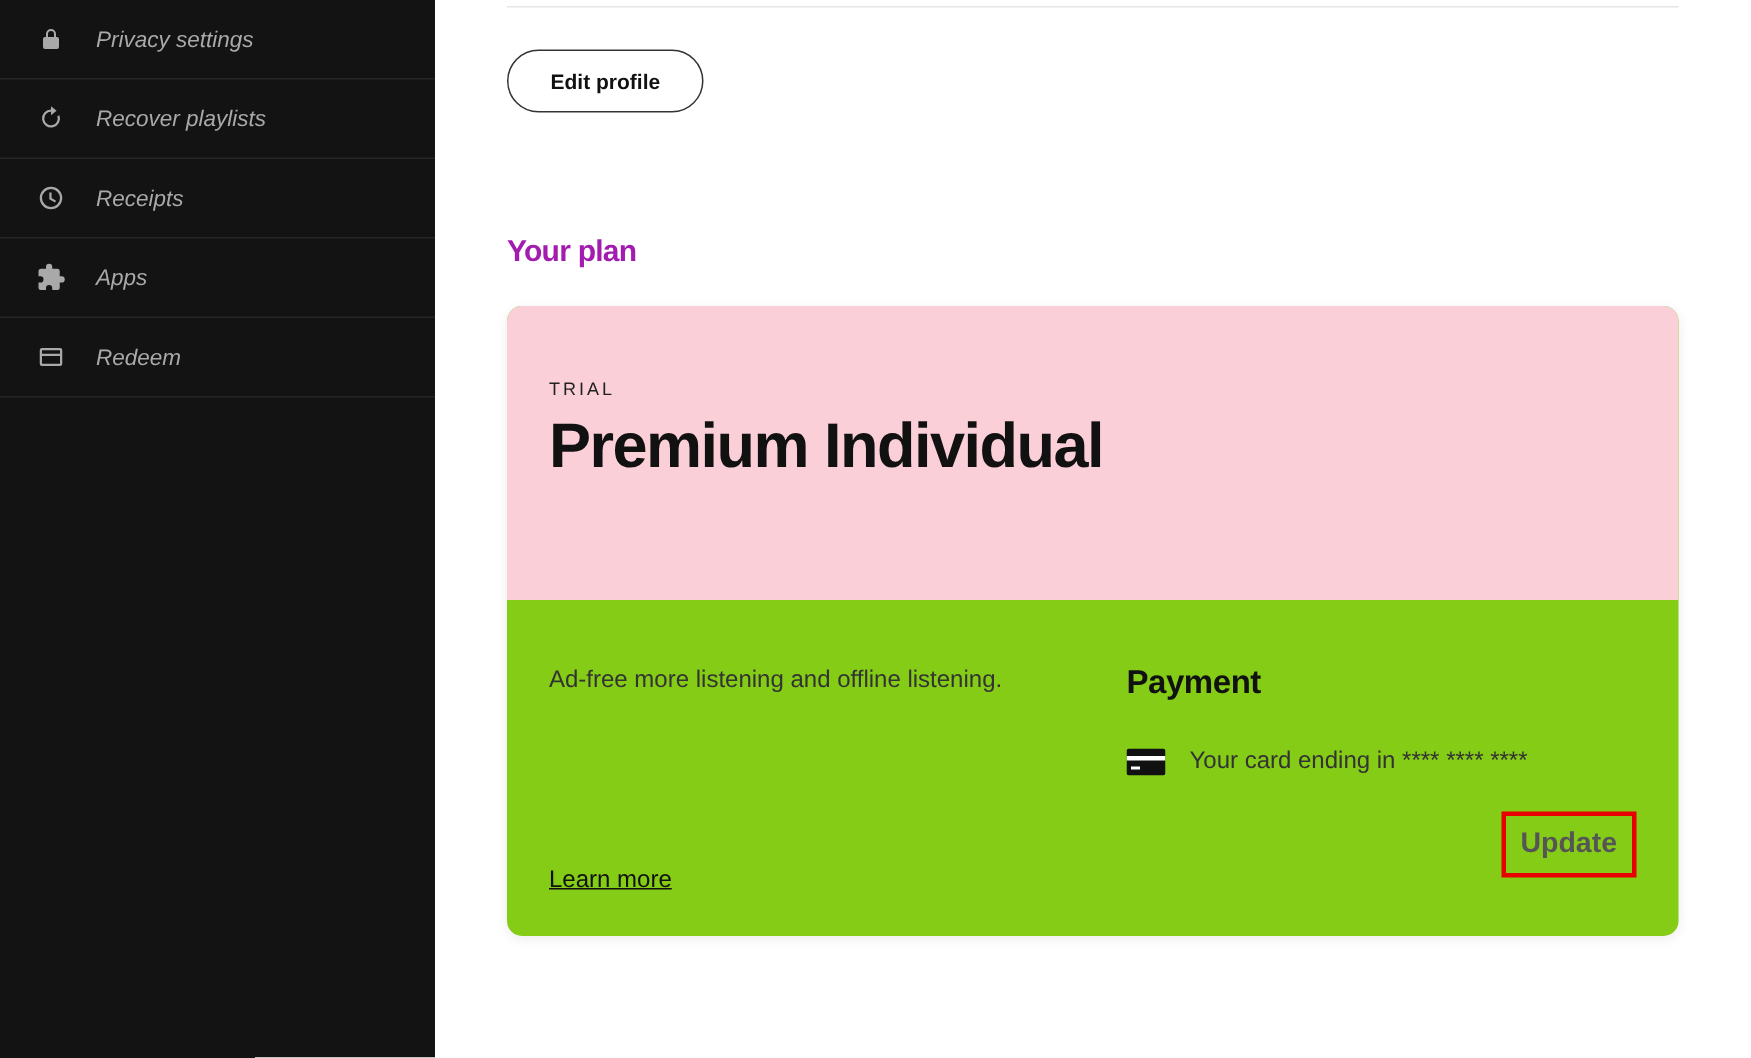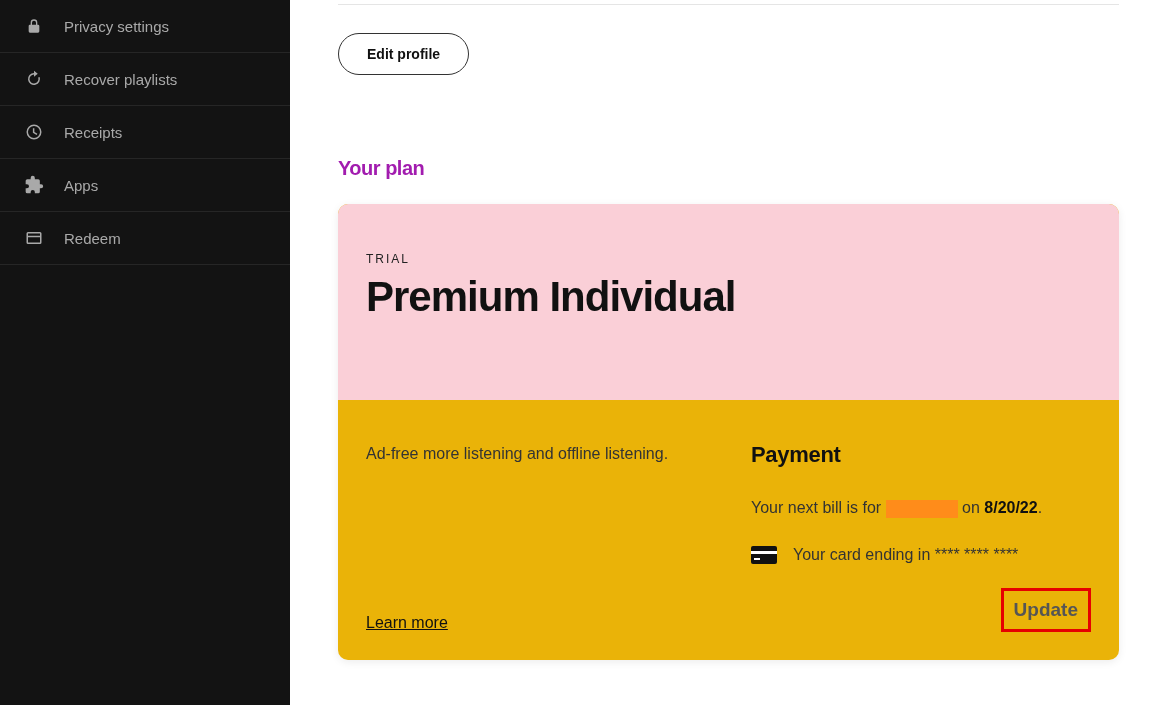--- a/index.html
+++ b/index.html
@@ -9,20 +9,21 @@
       height: 705px;
       overflow: hidden;
       display: flex;
       background: #fff;
     }
     .sidebar {
       width: 290px;
       background: #131313;
       color: #a9a9a9;
       flex-shrink: 0;
+      font-style: italic;
     }
     .sidebar-item {
       display: flex;
       align-items: center;
       padding: 16px 24px;
       border-bottom: 1px solid #262626;
       cursor: pointer;
       font-size: 15px;
       gap: 20px;
     }
@@ -62,21 +63,21 @@
       font-weight: 800;
       color: #a21caf;
       margin-top: 82px;
       margin-bottom: 24px;
       letter-spacing: -0.5px;
     }
     .plan-card {
       border-radius: 10px;
       overflow: hidden;
       box-shadow: 0 2px 8px rgba(0,0,0,0.08);
-      background: #eab308;
+      background: #84cc16;
       margin-bottom: 10px;
     }
     .plan-header {
       background: #facfd7;
       padding: 48px 28px 80px 28px;
     }
     .plan-badge {
       font-size: 12px;
       letter-spacing: 2px;
       font-weight: 500;
@@ -219,23 +220,20 @@
       <div class="plan-badge">TRIAL</div>
       <div class="plan-name">Premium Individual</div>
     </div>
     <div class="plan-body">
       <div class="plan-left">
         <div class="plan-desc">Ad-free more listening and offline listening.</div>
         <a class="learn-more">Learn more</a>
       </div>
       <div class="plan-right">
         <div class="payment-title">Payment</div>
-        <div class="bill-line">
-          <span>Your next bill is for </span><span class="redacted"></span><span> on </span><b>8/20/22</b><span>.</span>
-        </div>
         <div class="card-line">
           <span class="card-icon">
             <svg width="26" height="18" viewBox="0 0 26 18">
                 <rect width="26" height="18" rx="2" fill="#111"></rect>
                 <rect y="5" width="26" height="3" fill="#fff"></rect>
                 <rect x="3" y="12" width="6" height="2" fill="#fff"></rect>
               </svg>
           </span>
           <span>
             <span>Your card ending in </span><span>**** **** ****</span>

